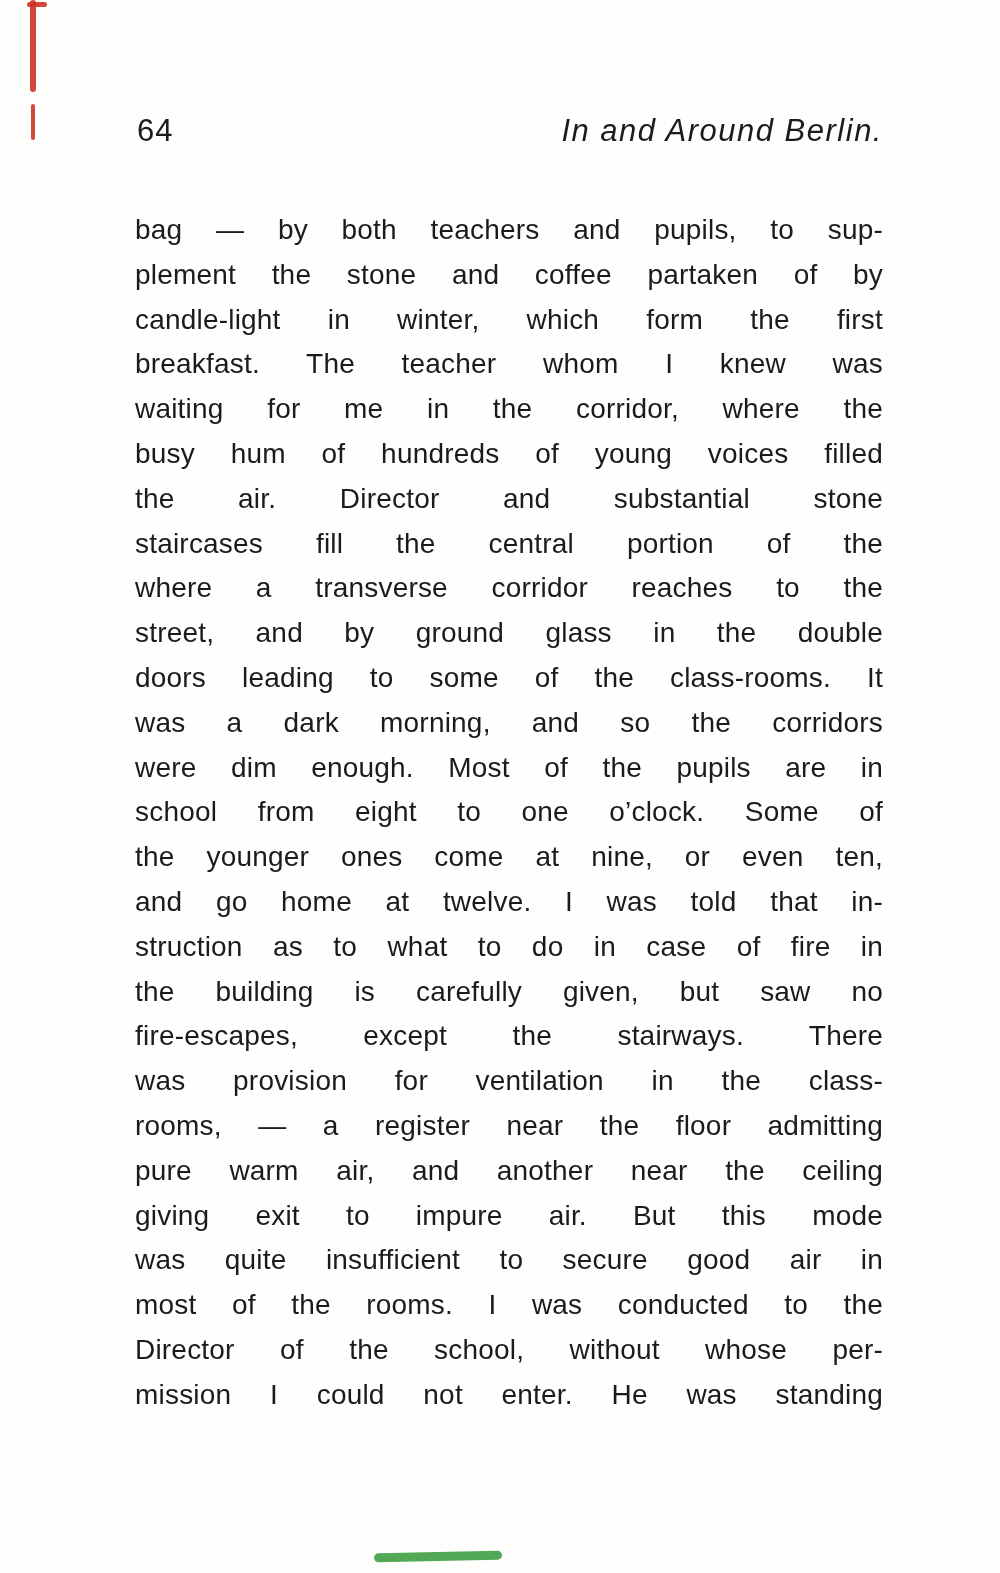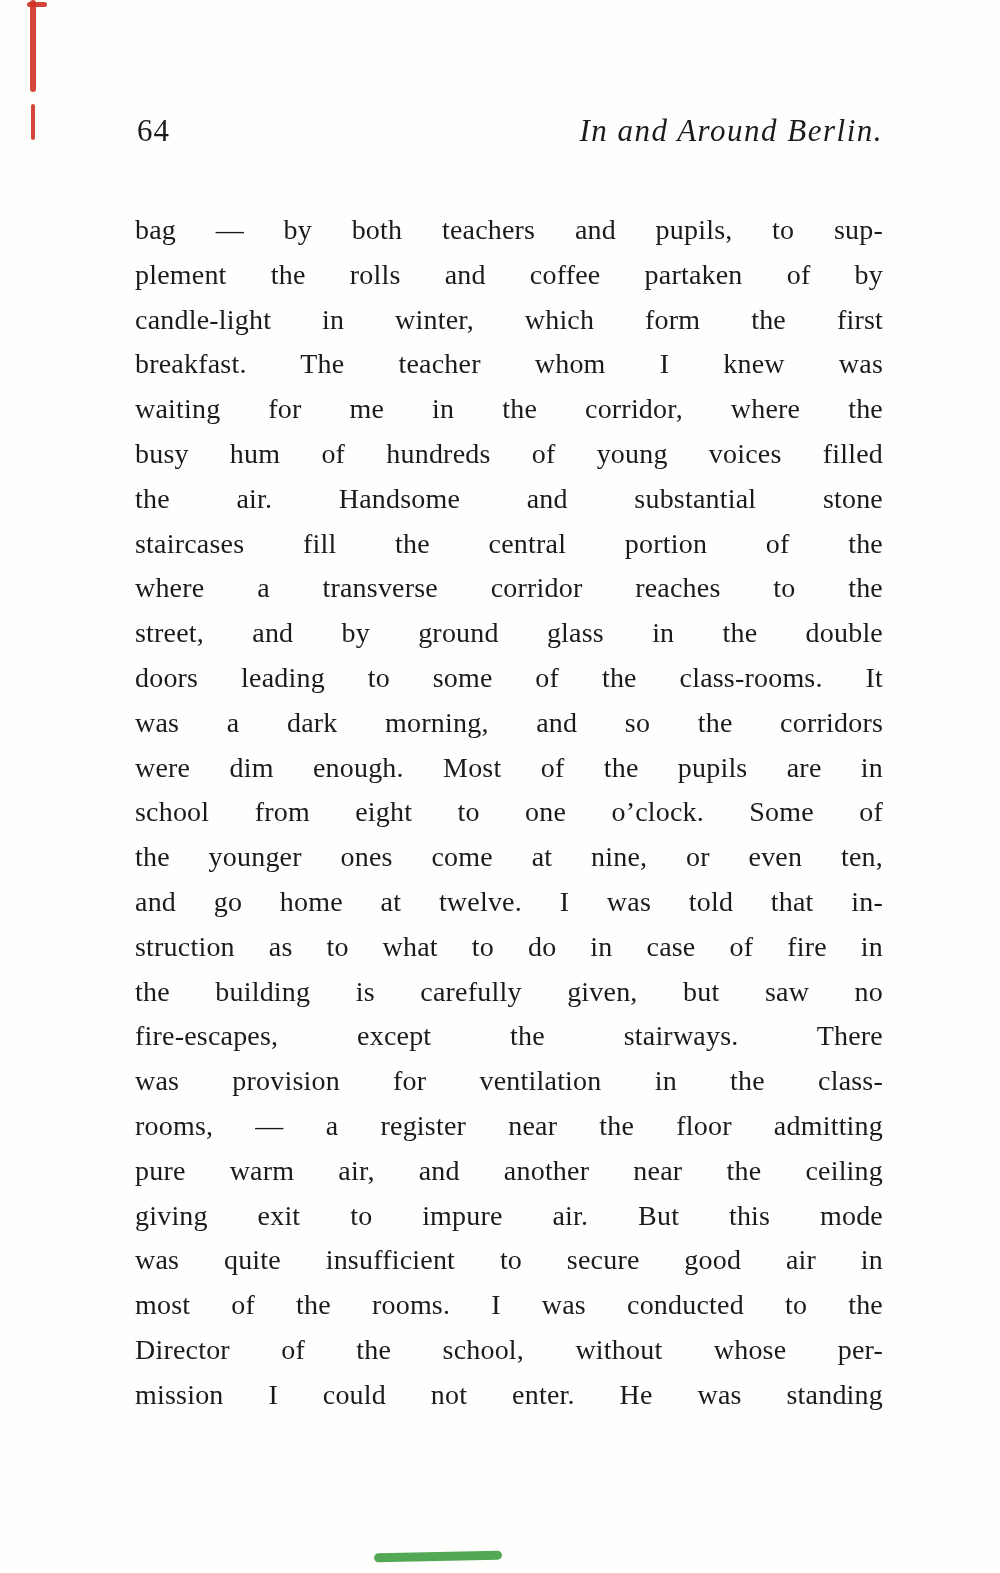--- a/index.html
+++ b/index.html
@@ -5,21 +5,21 @@
   html, body {
     margin: 0;
     padding: 0;
   }
   .scan-root {
     position: relative;
     width: 1000px;
     height: 1573px;
     background: #fefefc;
     overflow: hidden;
-    font-family: Liberation Serif, serif;
+    font-family: Liberation Sans, sans-serif;
     color: #1b1b1b;
   }
   .page-header {
     position: absolute;
     left: 135px;
     top: 110px;
     width: 748px;
     height: 48px;
   }
   .page-number {
@@ -99,26 +99,26 @@
   <div class="artifact red-mark-tick" style="background-color: rgb(207, 50, 38);"></div>
   <div class="artifact green-mark" style="background-color: rgb(63, 159, 67);"></div>
 
   <div class="page-header">
     <div class="page-number">64</div>
     <div class="running-title">In and Around Berlin.</div>
   </div>
 
   <div class="body-text">
     <div class="line">bag — by both teachers and pupils, to sup-</div>
-    <div class="line">plement the rolls and coffee partaken of by</div>
+    <div class="line">plement the stone and coffee partaken of by</div>
     <div class="line">candle-light in winter, which form the first</div>
     <div class="line">breakfast. The teacher whom I knew was</div>
     <div class="line">waiting for me in the corridor, where the</div>
     <div class="line">busy hum of hundreds of young voices filled</div>
-    <div class="line">the air. Handsome and substantial stone</div>
+    <div class="line">the air. Director and substantial stone</div>
     <div class="line">staircases fill the central portion of the</div>
     <div class="line">where a transverse corridor reaches to the</div>
     <div class="line">street, and by ground glass in the double</div>
     <div class="line">doors leading to some of the class-rooms. It</div>
     <div class="line">was a dark morning, and so the corridors</div>
     <div class="line">were dim enough. Most of the pupils are in</div>
     <div class="line">school from eight to one o’clock. Some of</div>
     <div class="line">the younger ones come at nine, or even ten,</div>
     <div class="line">and go home at twelve. I was told that in-</div>
     <div class="line">struction as to what to do in case of fire in</div>

